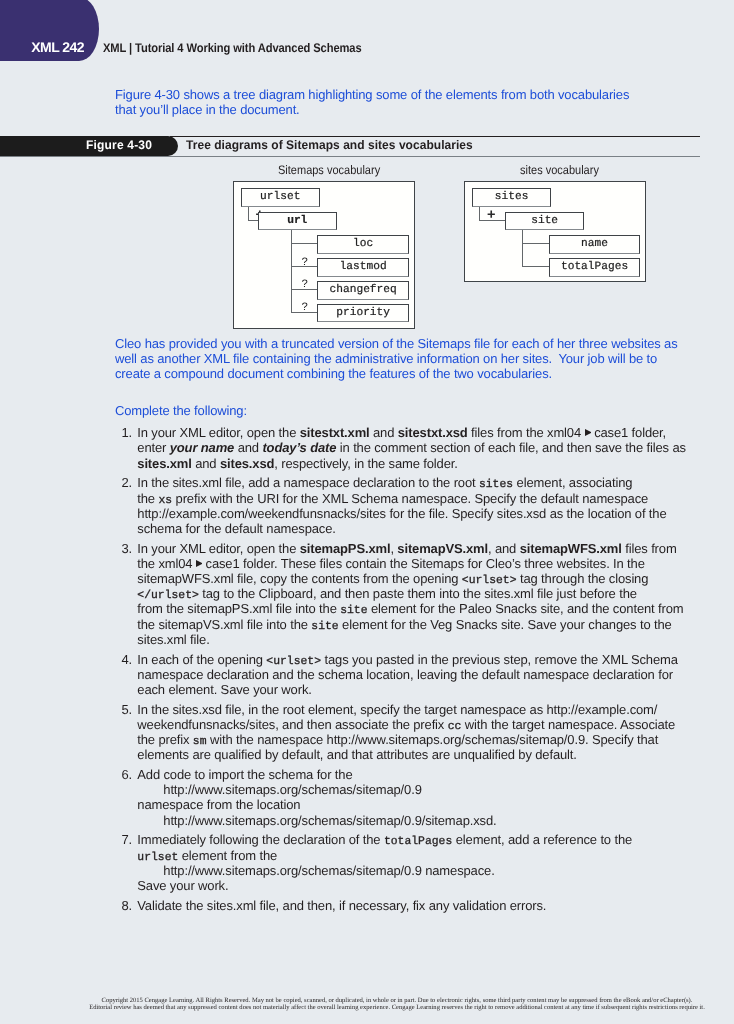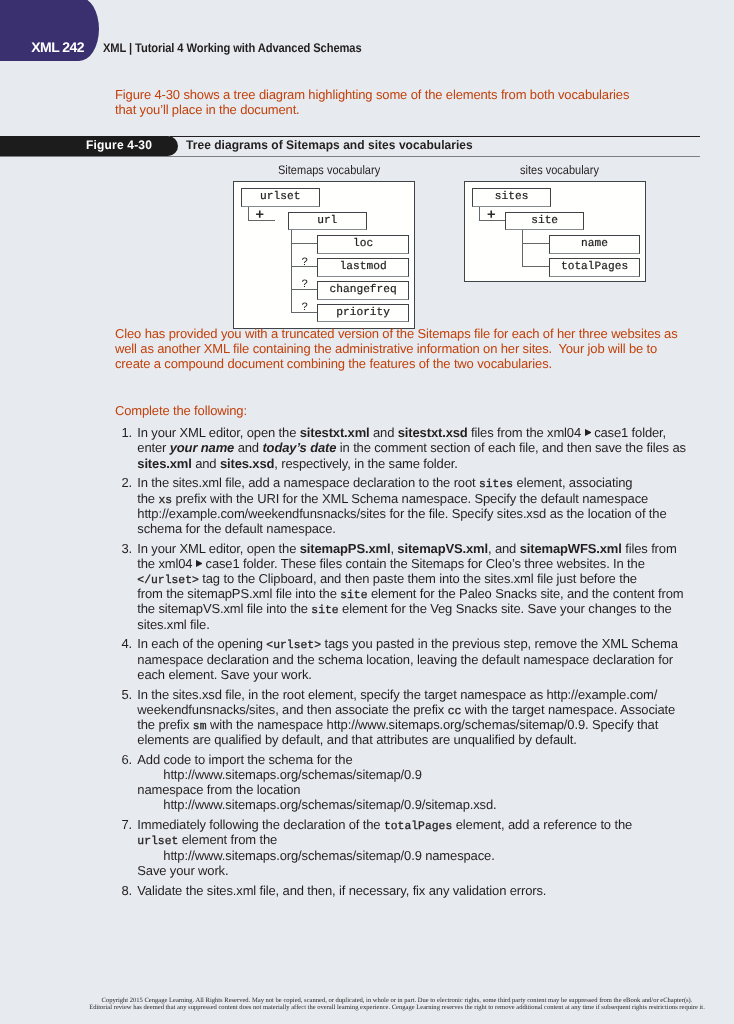--- a/index.html
+++ b/index.html
@@ -13,21 +13,21 @@
        background:#3a3070;
        border-radius:0 20px 20px 0 / 0 32.1px 32.1px 0;}
   .tab-label{position:absolute;left:31.3px;top:39.3px;
        color:#ffffff;font-weight:bold;font-size:14px;letter-spacing:-0.55px;}
   .running-head{position:absolute;left:102.7px;top:41.4px;
        font-size:12.5px;font-weight:bold;color:#231f20;
        letter-spacing:-0.12px;transform:scaleX(0.894);transform-origin:0 0;}
 
   
   .col{position:absolute;left:115px;width:563px;}
-  p.t{margin:0;font-size:13px;letter-spacing:-0.14px;line-height:15.2px;color:#c2410c;}
+  p.t{margin:0;font-size:13px;letter-spacing:-0.14px;line-height:15.2px;color:#1d4ed8;}
 
   
   .fig-bar{position:absolute;left:0;top:136px;width:178px;height:20px;
        background:#1c1c1c;border-radius:0 10px 10px 0;}
   .fig-num{position:absolute;left:86.1px;top:138.2px;color:#fff;
        font-size:12.4px;font-weight:bold;letter-spacing:0.18px;
        transform:scaleX(0.97);transform-origin:0 0;}
   .fig-rule-top{position:absolute;left:170px;top:136px;width:530px;height:1px;background:#231f20;}
   .fig-rule-bot{position:absolute;left:0px;top:156px;width:700px;height:1px;background:#7a8086;}
   .fig-title{position:absolute;left:186px;top:138.4px;font-size:12.5px;
@@ -101,21 +101,21 @@
     <div class="ln" style="left:247.8px;top:205px;width:1.1px;height:16px;"></div>
     <div class="ln" style="left:247.8px;top:220px;width:27px;height:1.1px;"></div>
     <div class="ln" style="left:290.8px;top:228.8px;width:1.1px;height:84px;"></div>
     <div class="ln" style="left:290.8px;top:243px;width:27px;height:1.1px;"></div>
     <div class="ln" style="left:290.8px;top:265.9px;width:27px;height:1.1px;"></div>
     <div class="ln" style="left:290.8px;top:288.8px;width:27px;height:1.1px;"></div>
     <div class="ln" style="left:290.8px;top:311.7px;width:27px;height:1.1px;"></div>
 
     <div class="tbox" style="left:241px;top:188px;width:76.5px;height:16.6px;">urlset</div>
     <div class="occ plus" style="left:255.6px;top:209.8px;">+</div>
-    <div class="tbox" style="left:288px;top:211.7px;width:76.5px;height:16.6px;">url</div>
+    <div class="tbox" style="left:258px;top:211.7px;width:76.5px;height:16.6px;font-weight:bold;">url</div>
 
     <div class="tbox" style="left:317.4px;top:235.2px;width:89.5px;height:16.6px;">loc</div>
     <div class="occ" style="left:301.6px;top:257.5px;">?</div>
     <div class="tbox" style="left:317.4px;top:258.1px;width:89.5px;height:16.6px;">lastmod</div>
     <div class="occ" style="left:301.6px;top:280.4px;">?</div>
     <div class="tbox" style="left:317.4px;top:281.0px;width:89.5px;height:16.6px;text-align:center;">changefreq</div>
     <div class="occ" style="left:301.6px;top:303.3px;">?</div>
     <div class="tbox" style="left:317.4px;top:303.9px;width:89.5px;height:16.6px;">priority</div>
 
     <div class="voc-label" style="left:520.2px;top:162.6px;">sites vocabulary</div>
@@ -127,21 +127,21 @@
     <div class="ln" style="left:522.2px;top:243px;width:27px;height:1.1px;"></div>
     <div class="ln" style="left:522.2px;top:265.9px;width:27px;height:1.1px;"></div>
 
     <div class="tbox" style="left:472.4px;top:188px;width:76.5px;height:16.6px;">sites</div>
     <div class="occ plus" style="left:487px;top:209.8px;">+</div>
     <div class="tbox" style="left:505.4px;top:211.7px;width:76.5px;height:16.6px;">site</div>
     <div class="tbox" style="left:548.8px;top:235.2px;width:89.5px;height:16.6px;">name</div>
     <div class="tbox" style="left:548.8px;top:258.1px;width:89.5px;height:16.6px;">totalPages</div>
   </div>
 
-  <div class="col" style="top:326px;">
+  <div class="col" style="top:336px;">
     <p class="t">
         <span class="line">Cleo has provided you with a truncated version of the Sitemaps file for each of her three websites as</span>
         <span class="line">well as another XML file containing the administrative information on her sites. Your job will be to</span>
         <span class="line">create a compound document combining the features of the two vocabularies.</span>
       </p>
   </div>
   <div class="col" style="top:403px;">
     <p class="t">Complete the following:</p>
   </div>
 
@@ -154,20 +154,21 @@
         </li>
         <li>
           <div class="sline"><span class="num">2.</span><span>In the sites.xml file, add a namespace declaration to the root </span><span class="mono">sites</span><span> element, associating</span></div>
           <div class="sline"><span>the </span><span class="mono">xs</span><span> prefix with the URI for the XML Schema namespace. Specify the default namespace</span></div>
           <div class="sline"><span>http://example.com/weekendfunsnacks/sites for the file. Specify sites.xsd as the location of the</span></div>
           <div class="sline"><span>schema for the default namespace.</span></div>
         </li>
         <li>
           <div class="sline"><span class="num">3.</span><span>In your XML editor, open the </span><b>sitemapPS.xml</b><span>, </span><b>sitemapVS.xml</b><span>, and </span><b>sitemapWFS.xml</b><span> files from</span></div>
           <div class="sline"><span>the xml04 </span><span class="arrow">▸</span><span> case1 folder. These files contain the Sitemaps for Cleo’s three websites. In the</span></div>
+          <div class="sline"><span>sitemapWFS.xml file, copy the contents from the opening </span><span class="mono">&lt;urlset&gt;</span><span> tag through the closing</span></div>
           <div class="sline"><span class="mono">&lt;/urlset&gt;</span><span> tag to the Clipboard, and then paste them into the sites.xml file just before the</span></div>
           <div class="sline"><span>from the sitemapPS.xml file into the </span><span class="mono">site</span><span> element for the Paleo Snacks site, and the content from</span></div>
           <div class="sline"><span>the sitemapVS.xml file into the </span><span class="mono">site</span><span> element for the Veg Snacks site. Save your changes to the</span></div>
           <div class="sline"><span>sites.xml file.</span></div>
         </li>
         <li>
           <div class="sline"><span class="num">4.</span><span>In each of the opening </span><span class="mono">&lt;urlset&gt;</span><span> tags you pasted in the previous step, remove the XML Schema</span></div>
           <div class="sline"><span>namespace declaration and the schema location, leaving the default namespace declaration for</span></div>
           <div class="sline"><span>each element. Save your work.</span></div>
         </li>

